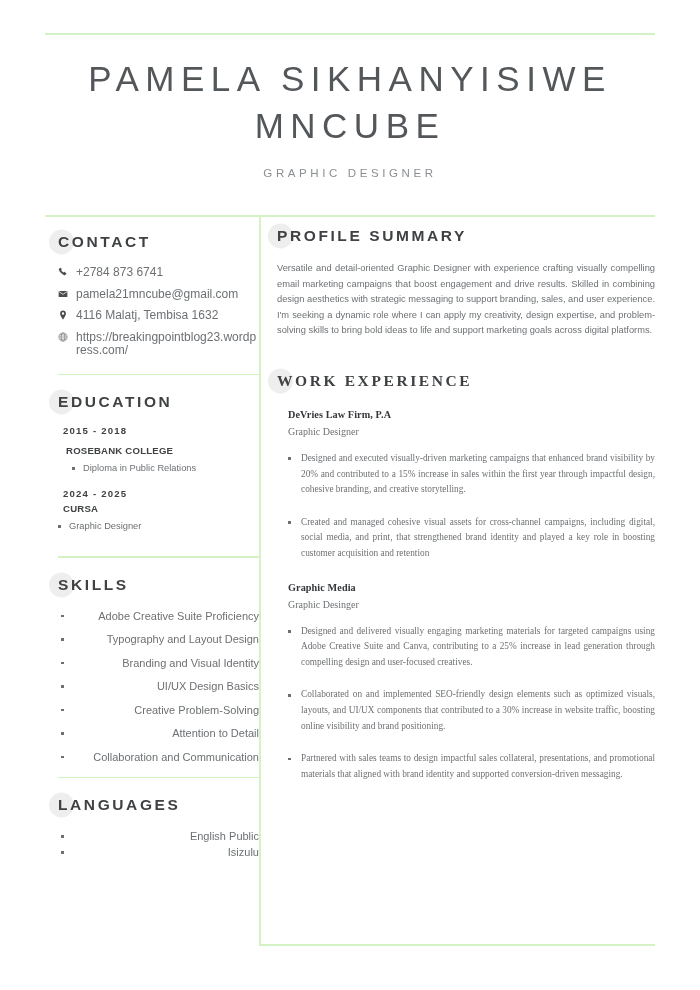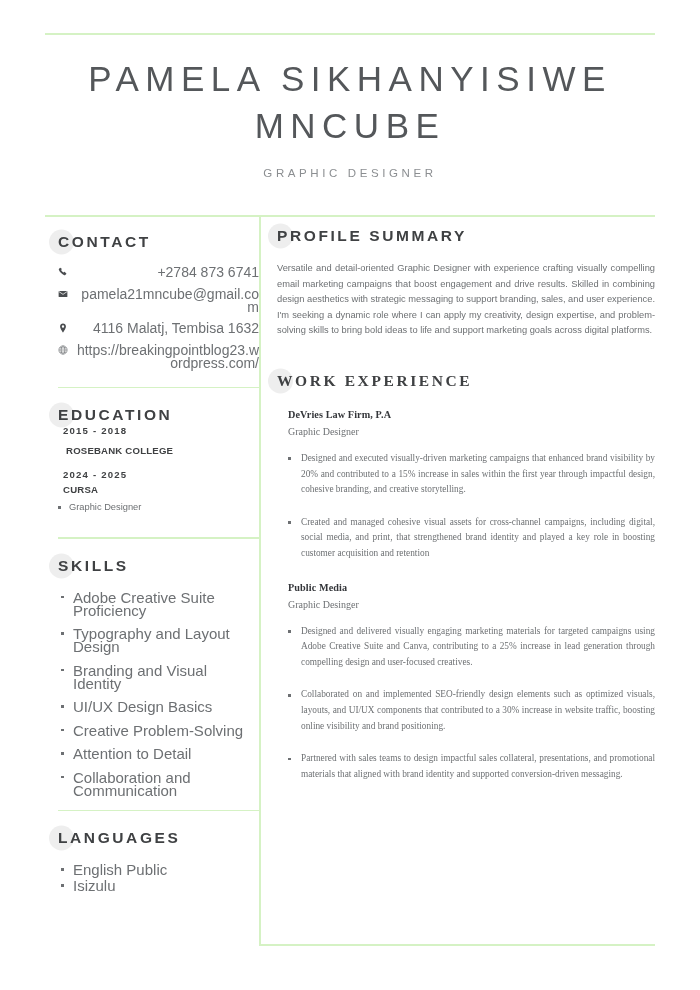--- a/index.html
+++ b/index.html
@@ -127,38 +127,37 @@
 
   .contact-list {
     list-style: none;
     margin: 14px 0 0 0;
     padding: 0;
   }
   .contact-list li {
     display: flex;
     align-items: flex-start;
     margin-bottom: 8.5px;
-    font-size: 14px;
+    font-size: 12px;
     color: #6d7073;
     line-height: 13px;
-    text-align: right;
   }
   .ci {
     flex: 0 0 18px;
     width: 18px;
     padding-top: 1px;
     color: #4a4d50;
     display: flex;
     justify-content: flex-start;
   }
   .ci svg { display: block; }
   .ctext { flex: 1; word-break: break-word; }
 
   
-  .edu-block { }
+  .edu-block { margin-top: 13px; }
   .edu-date {
     font-size: 9.6px;
     font-weight: bold;
     letter-spacing: 1.2px;
     color: #3f4143;
     margin-left: 5px;
   }
   .edu-school {
     font-size: 9.6px;
     font-weight: bold;
@@ -192,24 +191,25 @@
 
   
   .bullet-list {
     margin: 15px 0 0 0;
     padding: 0;
     list-style: none;
   }
   .bullet-list li {
     position: relative;
     padding-left: 15px;
-    font-size: 15px;
+    font-size: 11px;
     color: #6d7073;
     line-height: 13px;
     margin-bottom: 10.5px;
+    text-align: right;
   }
   .bullet-list li::before {
     content: "";
     position: absolute;
     left: 3px;
     top: 5px;
     width: 2.8px;
     height: 2.8px;
     background: #6d7073;
   }
@@ -327,20 +327,23 @@
     </div>
 
     <div class="left-rule" style="margin-top:17px;"></div>
 
     <div class="left-sec" style="padding-top:17px;">
       <div class="sec-head">EDUCATION</div>
 
       <div class="edu-block">
         <div class="edu-date">2015 - 2018</div>
         <div class="edu-school">ROSEBANK COLLEGE</div>
+        <ul class="edu-list">
+          <li>Diploma in Public Relations</li>
+        </ul>
       </div>
 
       <div class="edu-block" style="margin-top:13px;">
         <div class="edu-date">2024 - 2025</div>
         <div class="edu-school" style="margin-top:4px;margin-left:5px;">CURSA</div>
         <ul class="edu-list flush">
           <li>Graphic Designer</li>
         </ul>
       </div>
     </div>
@@ -385,21 +388,21 @@
       <div class="job">
         <div class="job-company">DeVries Law Firm, P.A</div>
         <div class="job-title">Graphic Designer</div>
         <ul class="job-list">
           <li>Designed and executed visually-driven marketing campaigns that enhanced brand visibility by 20% and contributed to a 15% increase in sales within the first year through impactful design, cohesive branding, and creative storytelling.</li>
           <li>Created and managed cohesive visual assets for cross-channel campaigns, including digital, social media, and print, that strengthened brand identity and played a key role in boosting customer acquisition and retention</li>
         </ul>
       </div>
 
       <div class="job" style="margin-top:20px;">
-        <div class="job-company">Public Media</div>
+        <div class="job-company">Graphic Media</div>
         <div class="job-title">Graphic Desinger</div>
         <ul class="job-list">
           <li>Designed and delivered visually engaging marketing materials for targeted campaigns using Adobe Creative Suite and Canva, contributing to a 25% increase in lead generation through compelling design and user-focused creatives.</li>
           <li>Collaborated on and implemented SEO-friendly design elements such as optimized visuals, layouts, and UI/UX components that contributed to a 30% increase in website traffic, boosting online visibility and brand positioning.</li>
           <li>Partnered with sales teams to design impactful sales collateral, presentations, and promotional materials that aligned with brand identity and supported conversion-driven messaging.</li>
         </ul>
       </div>
     </div>
 
   </div>

